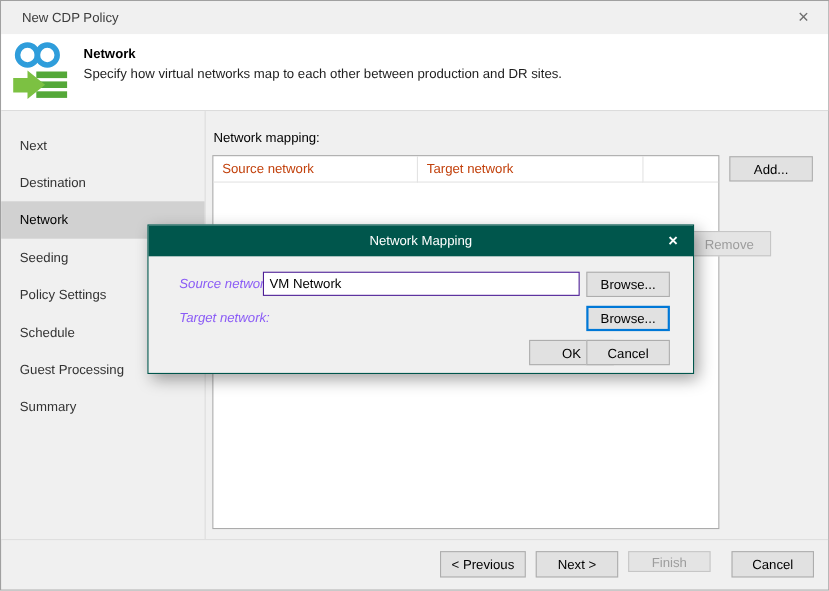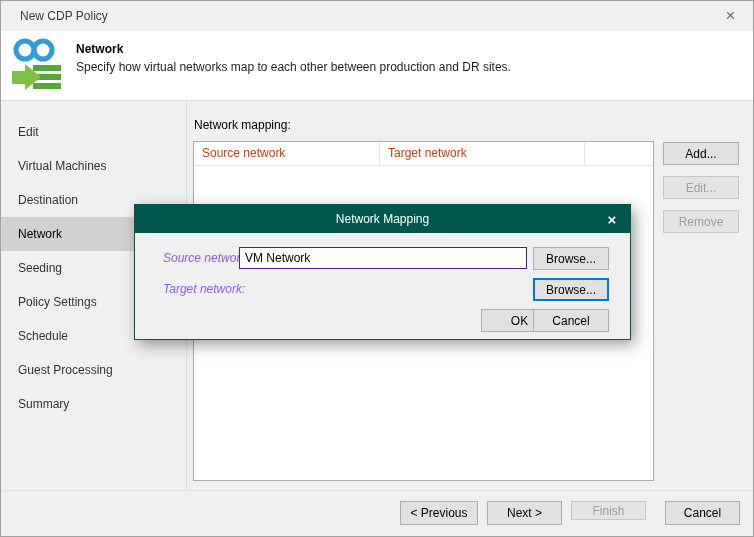--- a/index.html
+++ b/index.html
@@ -41,21 +41,21 @@
   .map-col-filler { flex:1; border-bottom:1px solid #e3e3e3; }
   .map-table-body { height:315px; }
 
   
   .btn { position:absolute; height:23px; background:#e1e1e1; border:1px solid #adadad;
          font-family:"Liberation Sans", sans-serif; font-size:12px; color:#000; cursor:pointer; }
   .btn.disabled { background:#e4e4e4; border-color:#c6c6c6; color:#9d9d9d; cursor:default; }
 
   .add-btn    { left:662px; top:141px; width:76px; }
   .edit-btn   { left:662px; top:175px; width:76px; }
-  .remove-btn { left:662px; top:209px; width:76px; }
+  .remove-btn { left:624px; top:209px; width:76px; }
 
   
   .footer-sep { position:absolute; left:0; right:0; top:489px; height:1px; background:#dfdfdf; }
   .prev-btn   { left:399px; top:500px; width:78px; height:24px; }
   .next-btn   { left:486px; top:500px; width:75px; height:24px; }
   .finish-btn { left:570px; top:500px; width:75px; height:19px; }
   .cancel-btn { left:664px; top:500px; width:75px; height:24px; }
 
   
   .modal { position:absolute; left:133px; top:203px; width:497px; height:136px;
@@ -96,22 +96,21 @@
         <rect x="23" y="39" width="28" height="6" fill="#54a838"></rect>
         <rect x="23" y="48" width="28" height="6" fill="#54a838"></rect>
         <polygon points="2,36 15,36 15,29 31,42 15,55 15,49 2,49" fill="#7cc142"></polygon>
       </svg>
     </div>
     <div class="header-title">Network</div>
     <div class="header-desc">Specify how virtual networks map to each other between production and DR sites.</div>
   </div>
 
   <div class="sidebar">
-    <div class="sidebar-item">Edit</div>
-    <div class="sidebar-item">Virtual Machines</div>
+    <div class="sidebar-item">Next</div>
     <div class="sidebar-item">Destination</div>
     <div class="sidebar-item active">Network</div>
     <div class="sidebar-item">Seeding</div>
     <div class="sidebar-item">Policy Settings</div>
     <div class="sidebar-item">Schedule</div>
     <div class="sidebar-item">Guest Processing</div>
     <div class="sidebar-item">Summary</div>
   </div>
 
   <div class="mapping-label">Network mapping:</div>
@@ -119,21 +118,20 @@
   <div class="map-table">
     <div class="map-table-header">
       <div class="map-col c1">Source network</div>
       <div class="map-col c2">Target network</div>
       <div class="map-col-filler"></div>
     </div>
     <div class="map-table-body"></div>
   </div>
 
   <button class="btn add-btn">Add...</button>
-  <button class="btn edit-btn disabled" disabled="">Edit...</button>
   <button class="btn remove-btn disabled" disabled="">Remove</button>
 
   <div class="footer-sep"></div>
   <button class="btn prev-btn">&lt; Previous</button>
   <button class="btn next-btn">Next &gt;</button>
   <button class="btn finish-btn disabled" disabled="">Finish</button>
   <button class="btn cancel-btn">Cancel</button>
 
   <div class="modal">
     <div class="modal-titlebar">

